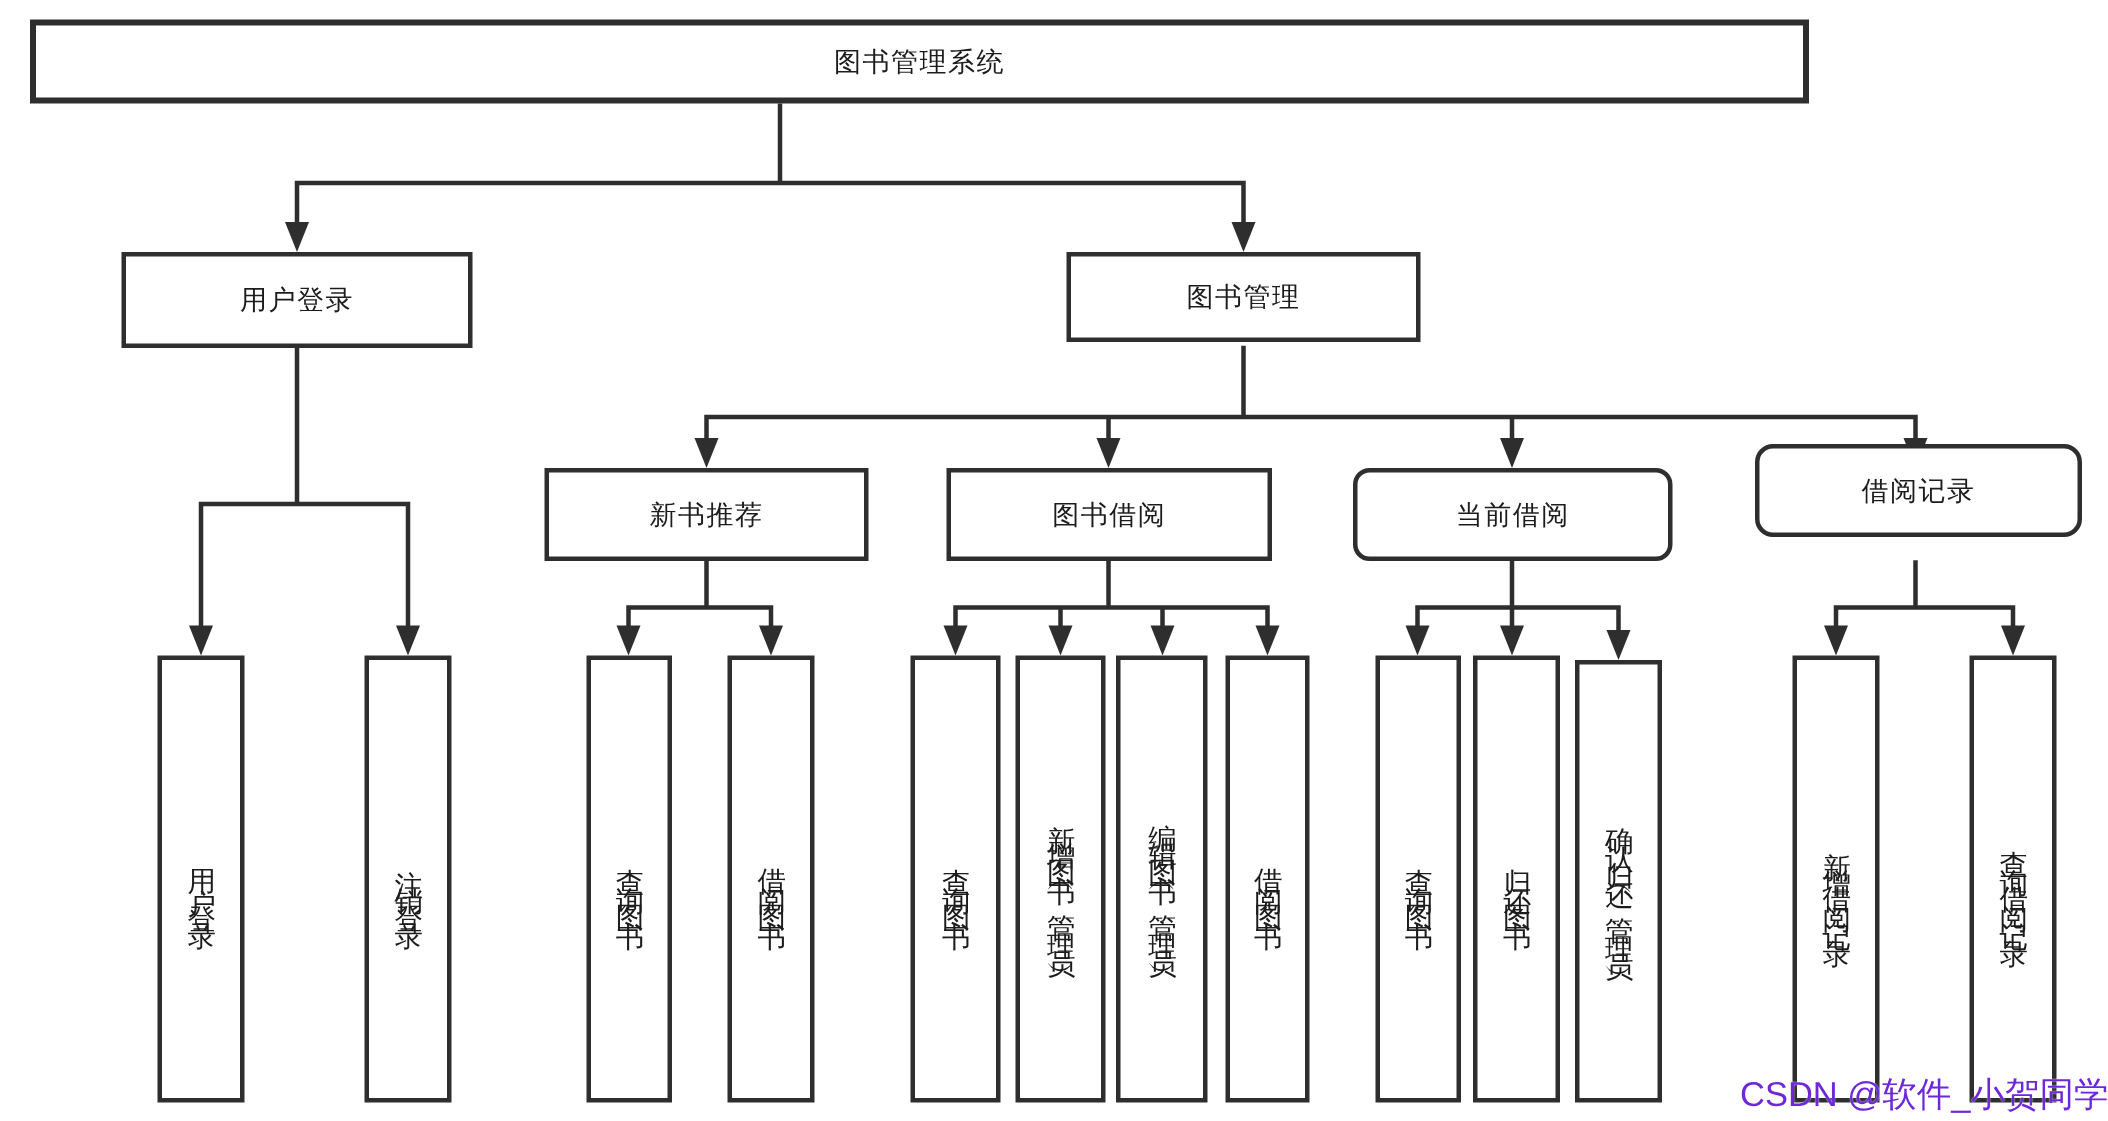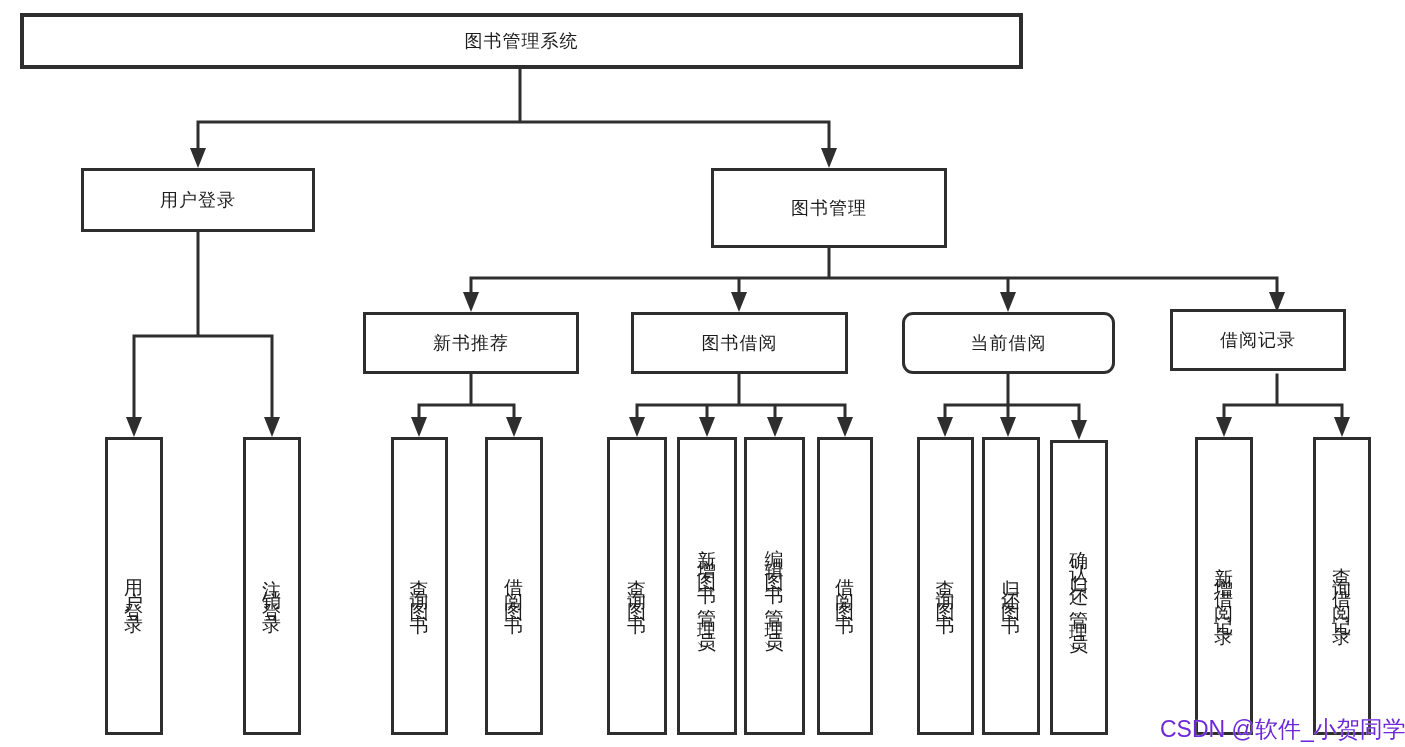--- a/index.html
+++ b/index.html
@@ -85,41 +85,41 @@
       <polygon points="767,417 783,417 775,437"></polygon>
       <polygon points="837,417 853,417 845,437"></polygon>
       <polygon points="937,417 953,417 945,437"></polygon>
       <polygon points="1000,417 1016,417 1008,437"></polygon>
       <polygon points="1071,420 1087,420 1079,440"></polygon>
       <polygon points="1216,417 1232,417 1224,437"></polygon>
       <polygon points="1334,417 1350,417 1342,437"></polygon>
     </g>
   </svg>
 
-  <div class="node hbox root" style="left:20px; top:13px; width:1003px; height:56px;">
+  <div class="node hbox root" style="left:20px; top:13px; width:1186px; height:56px;">
     <span>图书管理系统</span>
   </div>
 
   <div class="node hbox" style="left:81px; top:168px; width:234px; height:64px;">
     <span>用户登录</span>
   </div>
-  <div class="node hbox" style="left:711px; top:168px; width:236px; height:80px;">
+  <div class="node hbox" style="left:711px; top:168px; width:236px; height:60px;">
     <span>图书管理</span>
   </div>
 
   <div class="node hbox" style="left:363px; top:312px; width:216px; height:62px;">
     <span>新书推荐</span>
   </div>
   <div class="node hbox" style="left:631px; top:312px; width:217px; height:62px;">
     <span>图书借阅</span>
   </div>
   <div class="node hbox" style="left:902px; top:312px; width:213px; height:62px;border-radius:11px;">
     <span>当前借阅</span>
   </div>
-  <div class="node hbox" style="left:1170px; top:309px; width:176px; height:62px;">
+  <div class="node hbox" style="left:1170px; top:296px; width:218px; height:62px;border-radius:12px;">
     <span>借阅记录</span>
   </div>
 
   <div class="node vbox" style="left:105px; top:437px; width:58px; height:298px;">
     <span>用户登录</span>
   </div>
   <div class="node vbox" style="left:243px; top:437px; width:58px; height:298px;">
     <span>注销登录</span>
   </div>
 

